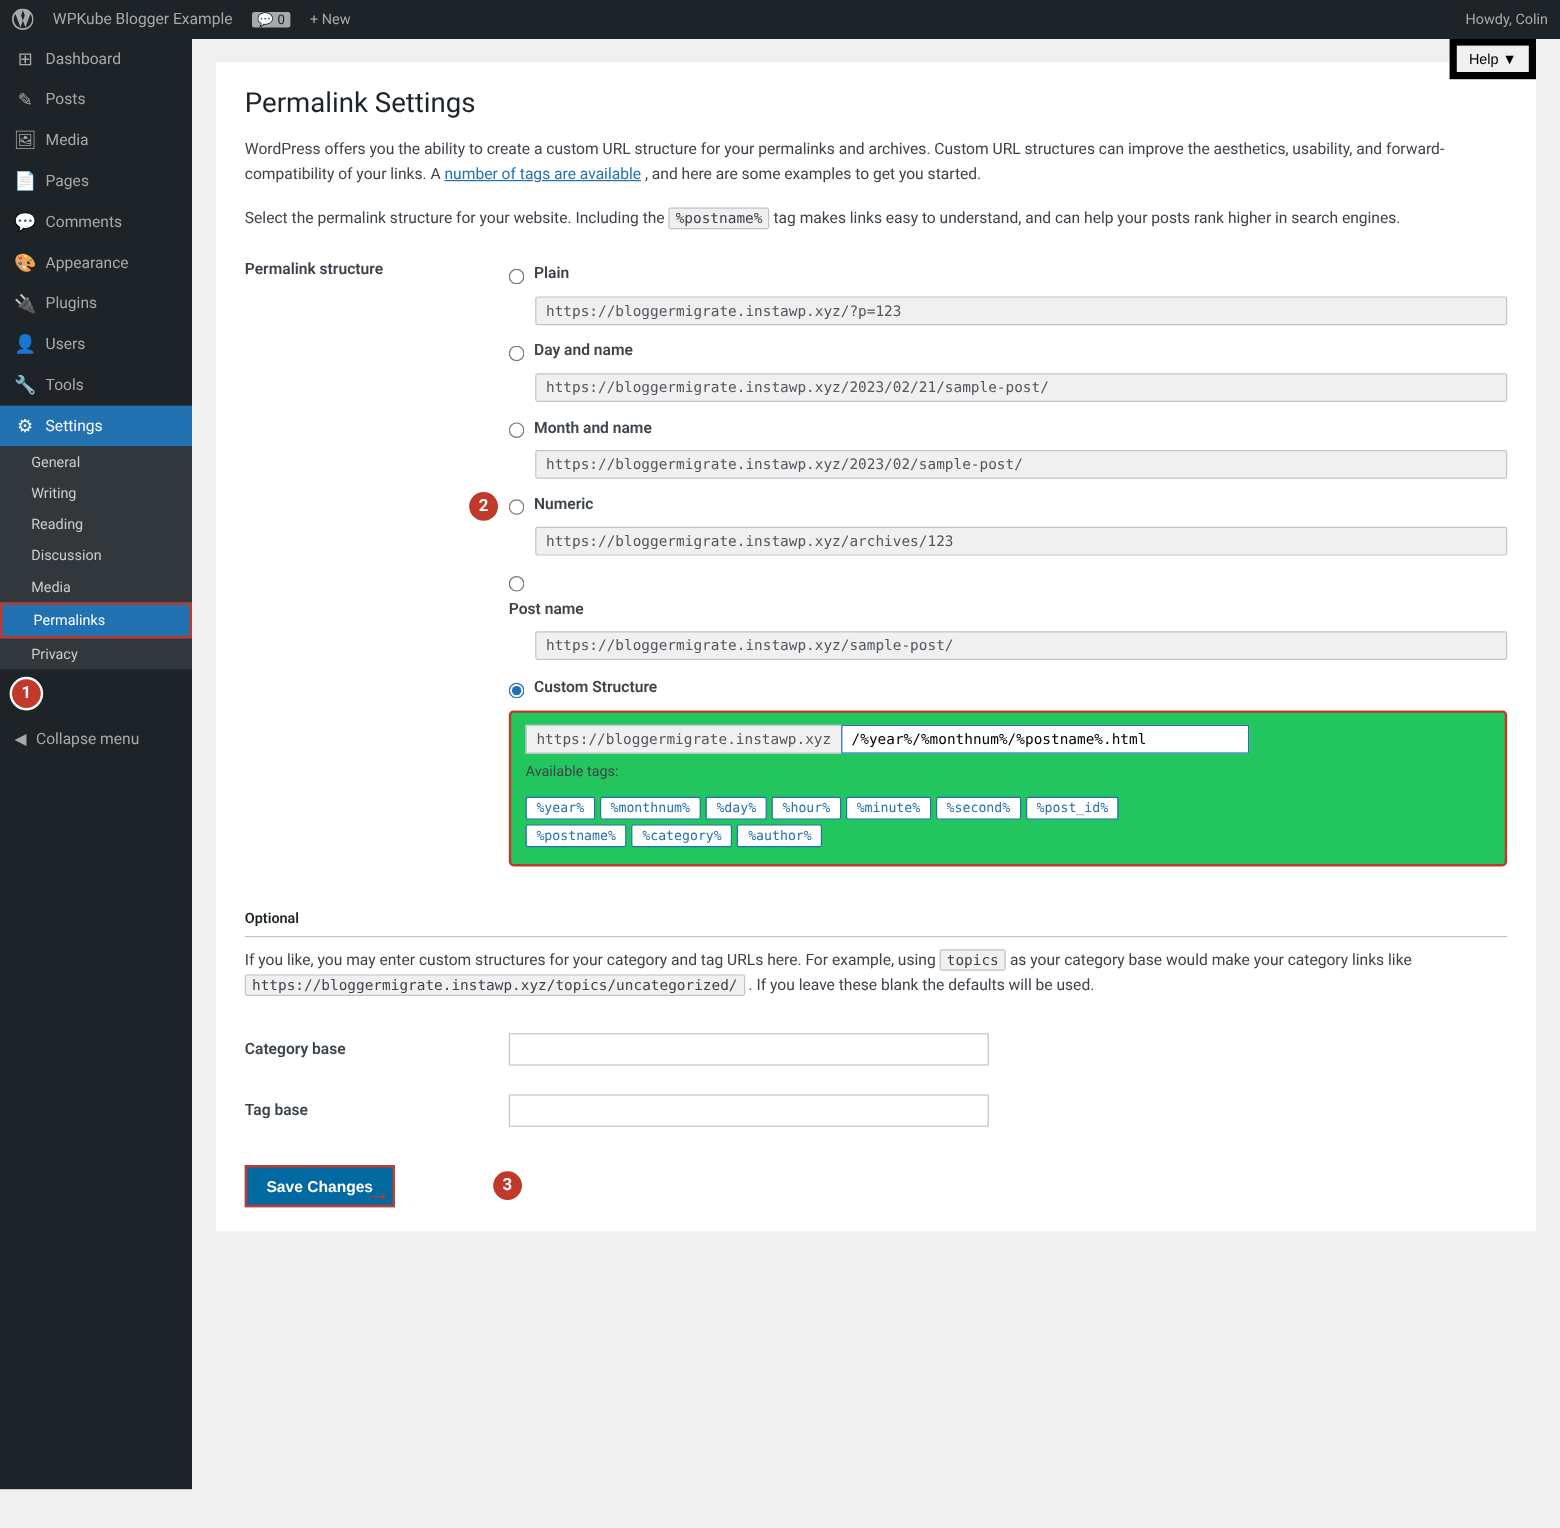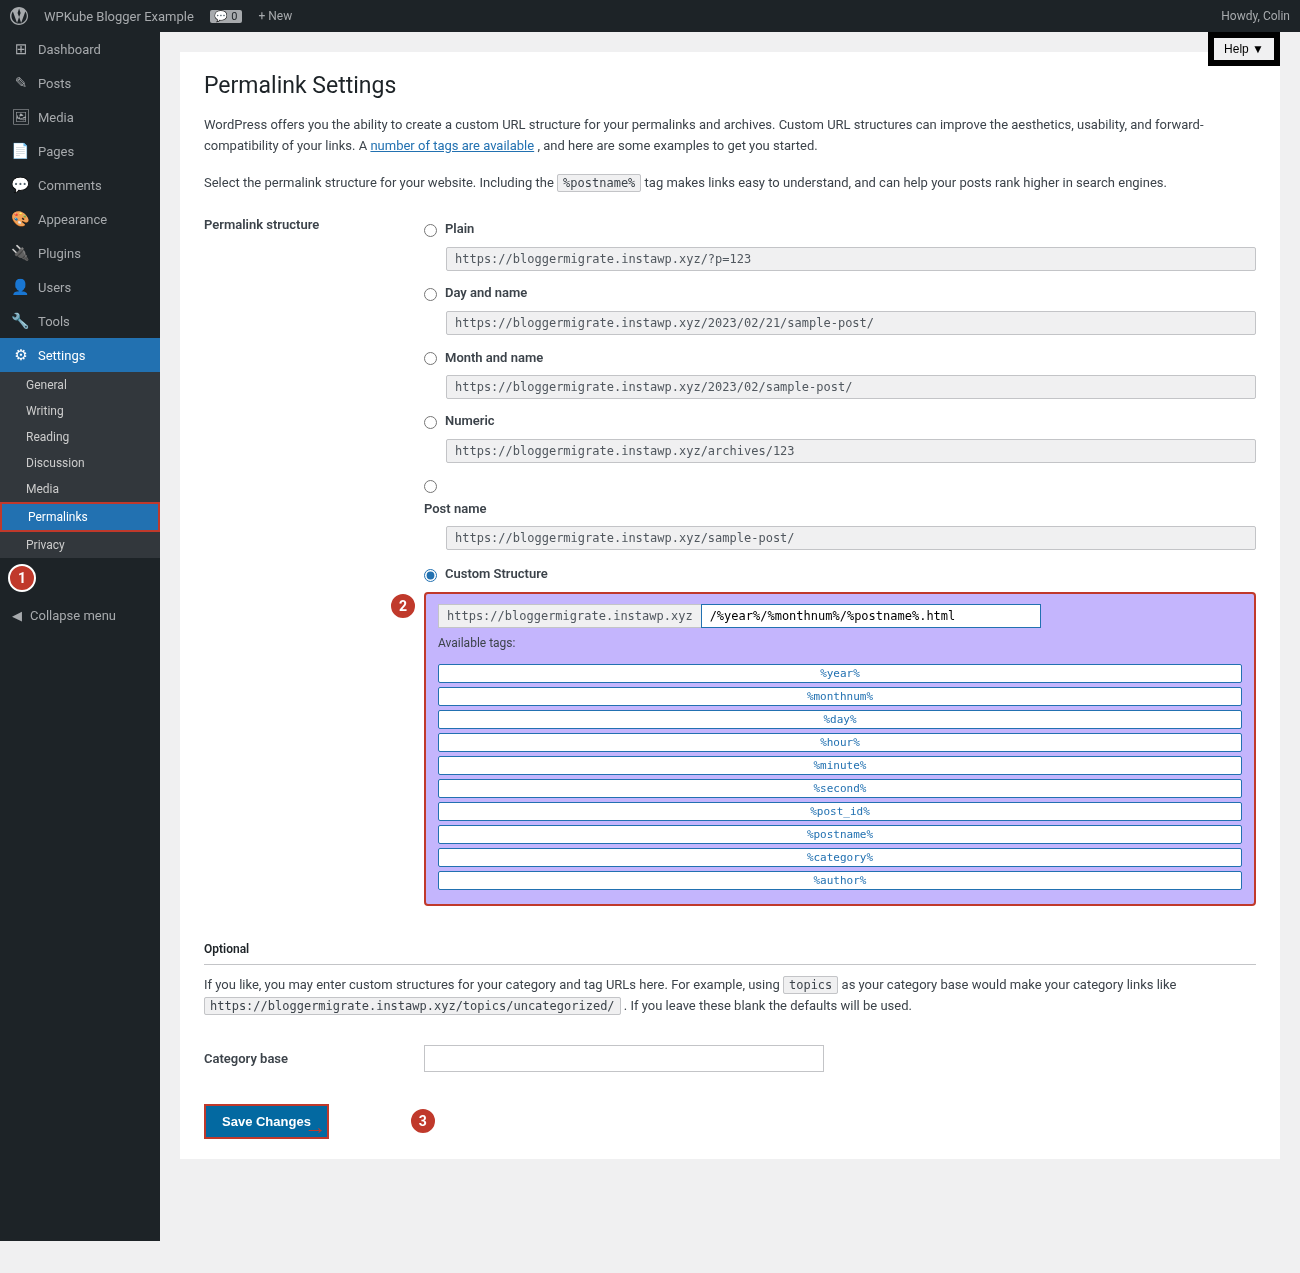--- a/index.html
+++ b/index.html
@@ -40,26 +40,26 @@
 
     .permalink-table { width: 100%; border-collapse: collapse; margin-bottom: 20px; }
     .permalink-table td { padding: 6px 0; vertical-align: top; }
     .permalink-table td:first-child { width: 220px; padding-right: 20px; font-weight: 600; font-size: 13px; padding-top: 8px; }
 
     .radio-option { display: flex; align-items: flex-start; gap: 8px; margin-bottom: 4px; padding: 6px 0; }
     .radio-option input[type="radio"] { margin-top: 3px; flex-shrink: 0; accent-color: #2271b1; }
     .radio-option label { font-weight: 600; font-size: 13px; cursor: pointer; }
     .radio-url { display: block; background: #f0f0f1; border: 1px solid #c3c4c7; padding: 4px 8px; font-family: monospace; font-size: 12px; color: #50575e; margin-top: 2px; margin-left: 22px; border-radius: 2px; }
 
-    .custom-structure-box { border: 2px solid #c0392b; border-radius: 4px; padding: 10px 12px; background: #c4b5fd; margin-top: 4px; }
+    .custom-structure-box { border: 2px solid #c0392b; border-radius: 4px; padding: 10px 12px; background: #22c55e; margin-top: 4px; }
     .custom-structure-inner { display: flex; align-items: center; gap: 0; margin-bottom: 8px; }
     .custom-base { background: #f0f0f1; border: 1px solid #c3c4c7; padding: 4px 8px; font-family: monospace; font-size: 12px; color: #50575e; border-right: none; }
     .custom-input { border: 1px solid #2271b1; padding: 4px 8px; font-family: monospace; font-size: 12px; width: 340px; outline: none; }
     .available-tags-label { font-size: 12px; color: #3c434a; margin-bottom: 14px; }
-    .tags-row { display: flex; flex-wrap: wrap; gap: 4px; margin-bottom: 4px; flex-direction: column; }
+    .tags-row { display: flex; flex-wrap: wrap; gap: 4px; margin-bottom: 4px; }
     .tag-btn { border: 1px solid #2271b1; color: #2271b1; background: #fff; padding: 2px 8px; font-size: 11px; font-family: monospace; cursor: pointer; border-radius: 2px; }
 
     
     .optional-section { margin-top: 30px; }
     .optional-section h2 { font-size: 12px; font-weight: 600; margin-bottom: 10px; }
     .optional-desc { font-size: 13px; line-height: 1.6; color: #3c434a; margin-bottom: 16px; }
     .optional-desc code { background: #f0f0f1; border: 1px solid #c3c4c7; padding: 1px 5px; font-family: monospace; font-size: 12px; border-radius: 2px; }
     .form-table { border-collapse: collapse; width: 100%; }
     .form-table th { text-align: left; padding: 12px 0; font-size: 13px; font-weight: 600; width: 220px; vertical-align: middle; }
     .form-table td { padding: 12px 0; vertical-align: middle; }
@@ -262,20 +262,24 @@
           <code class="inline-code">https://bloggermigrate.instawp.xyz/topics/uncategorized/</code>
           <span>. If you leave these blank the defaults will be used.</span>
         </p>
 
         <table class="form-table">
           <tbody>
               <tr>
             <th><label for="category_base">Category base</label></th>
             <td><input type="text" id="category_base" style=""></td>
           </tr>
+          <tr>
+            <th><label for="tag_base">Tag base</label></th>
+            <td><input type="text" id="tag_base" style=""></td>
+          </tr>
         </tbody>
           </table>
 
         <div class="submit-btn-wrap" style="position:relative; display:flex; align-items:center; gap:20px;">
           <button class="submit-btn">Save Changes</button>
 
           <div class="annotation" style="position:relative; margin-left:60px;">3</div>
           <div style="position:absolute; left:100px; top:10px; color:#c0392b; font-size:22px; transform: scaleX(-1);">←</div>
         </div>
       </div>

